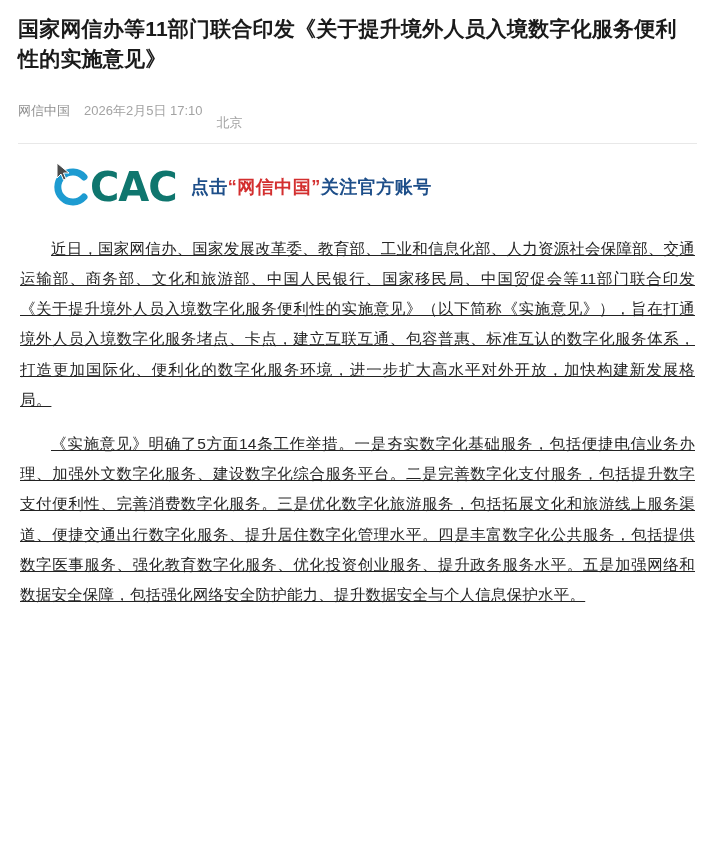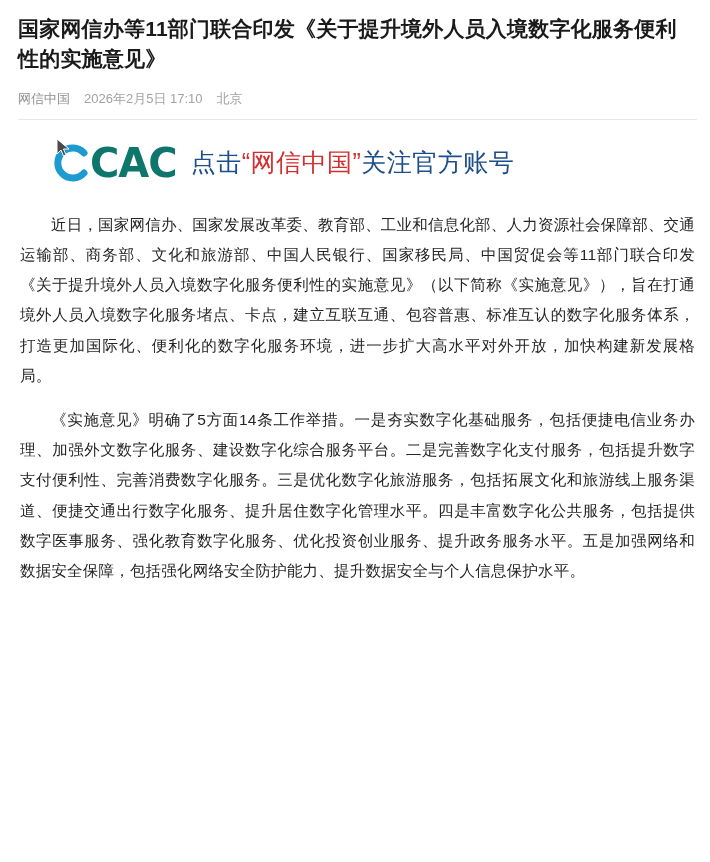--- a/index.html
+++ b/index.html
@@ -32,21 +32,21 @@
     align-items: center;
     gap: 14px;
     font-size: 13px;
     color: #9b9b9b;
     padding-bottom: 11px;
     border-bottom: 1px solid #e8e8e8;
     margin-bottom: 2px;
   }
   .meta .source { color: #8f8f8f; }
   .meta .date { color: #a3a3a3; }
-  .meta .loc { color: #a3a3a3; }
+  .meta .loc { color: #a3a3a3; margin-top: 24px; }
 
   .banner {
     position: relative;
     height: 74px;
     margin: 6px 0 4px 0;
     display: flex;
     align-items: center;
     padding-left: 36px;
     box-sizing: border-box;
   }
@@ -64,30 +64,31 @@
   }
   .cac-text {
     font-family: "DejaVu Sans", sans-serif;
     font-size: 40px;
     font-weight: bold;
     color: #0f766e;
     letter-spacing: -1px;
     line-height: 1;
   }
   .banner-text {
-    font-size: 25px;
-    font-weight: normal;
+    font-size: 18px;
+    font-weight: bold;
     color: #1d4e89;
     letter-spacing: 0.5px;
     white-space: nowrap;
   }
   .banner-text .hl { color: #d32f2f; }
 
   .body-text {
     padding: 6px 2px 0 2px;
+    text-decoration: underline;
   }
   .body-text p {
     font-size: 15.5px;
     line-height: 1.95;
     color: #262626;
     margin: 0 0 14px 0;
     text-align: justify;
     text-indent: 2em;
     letter-spacing: 0.2px;
   }

